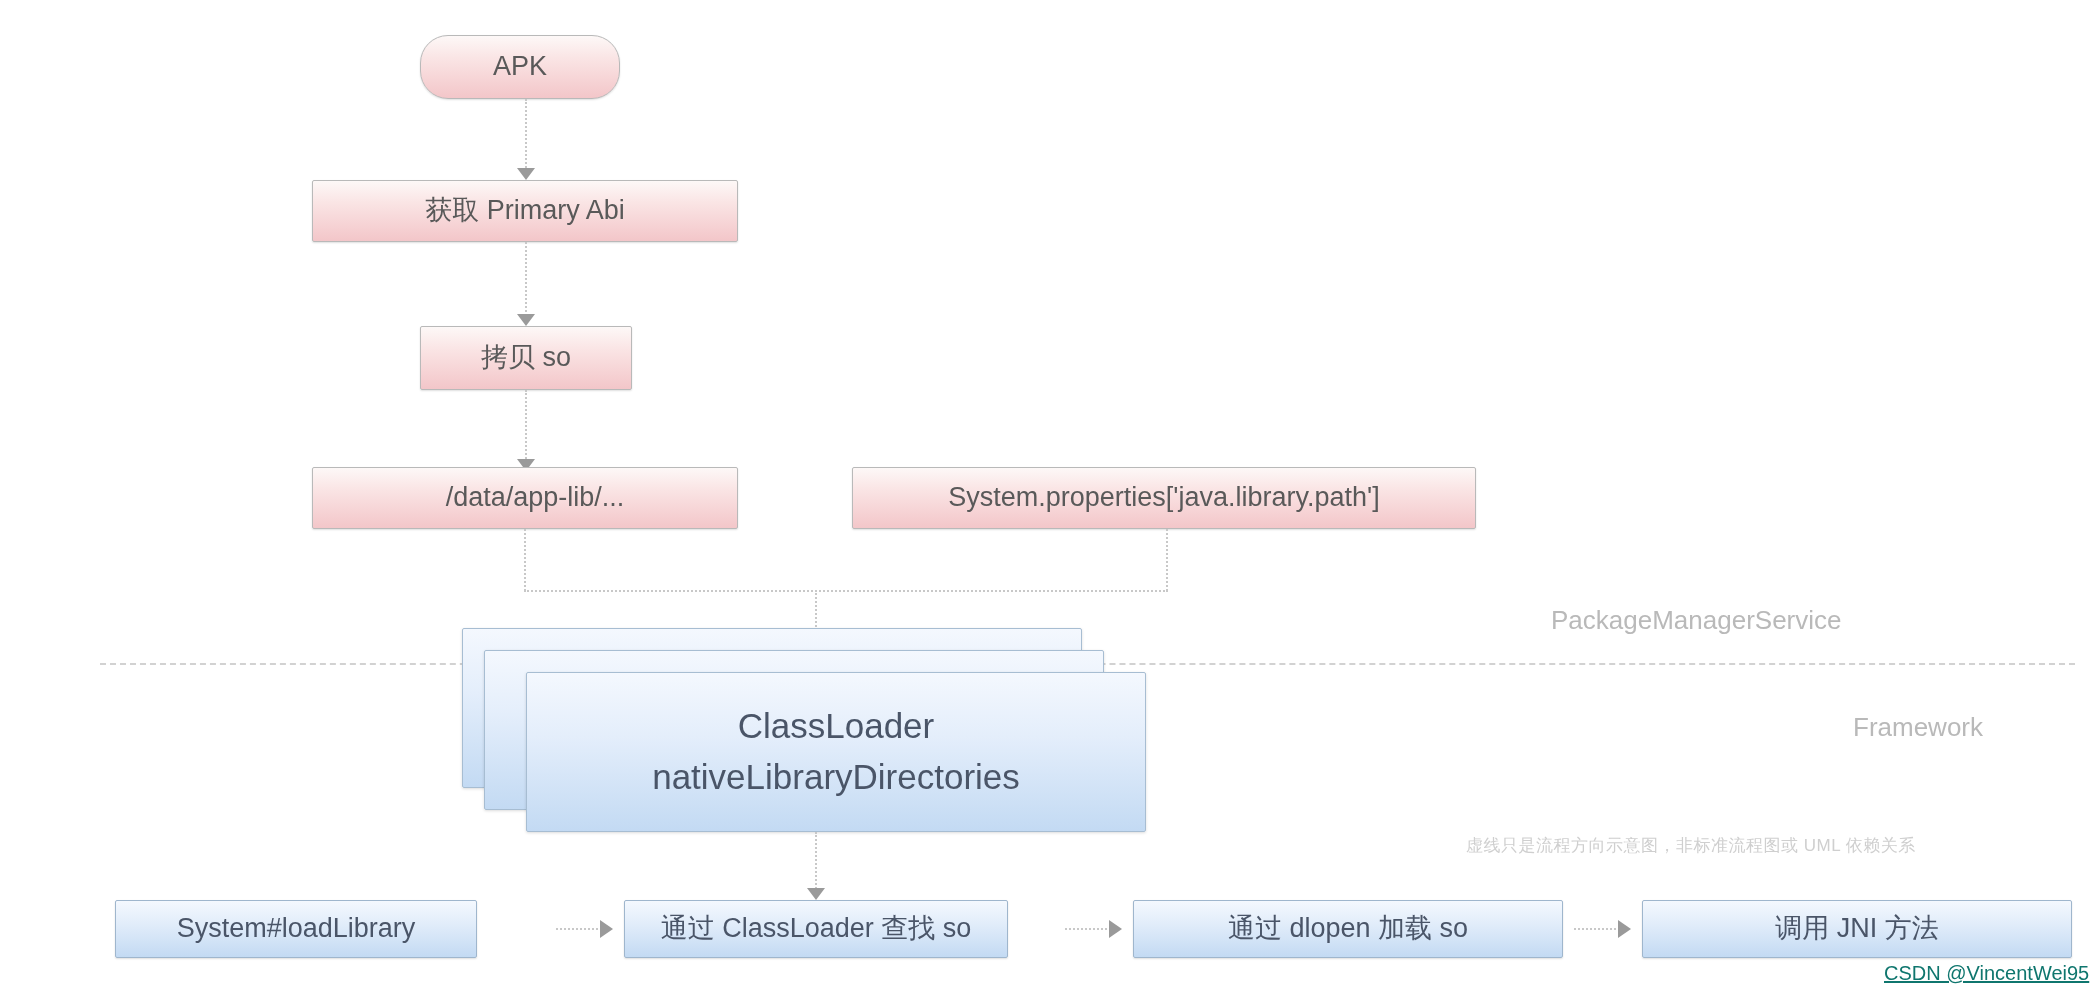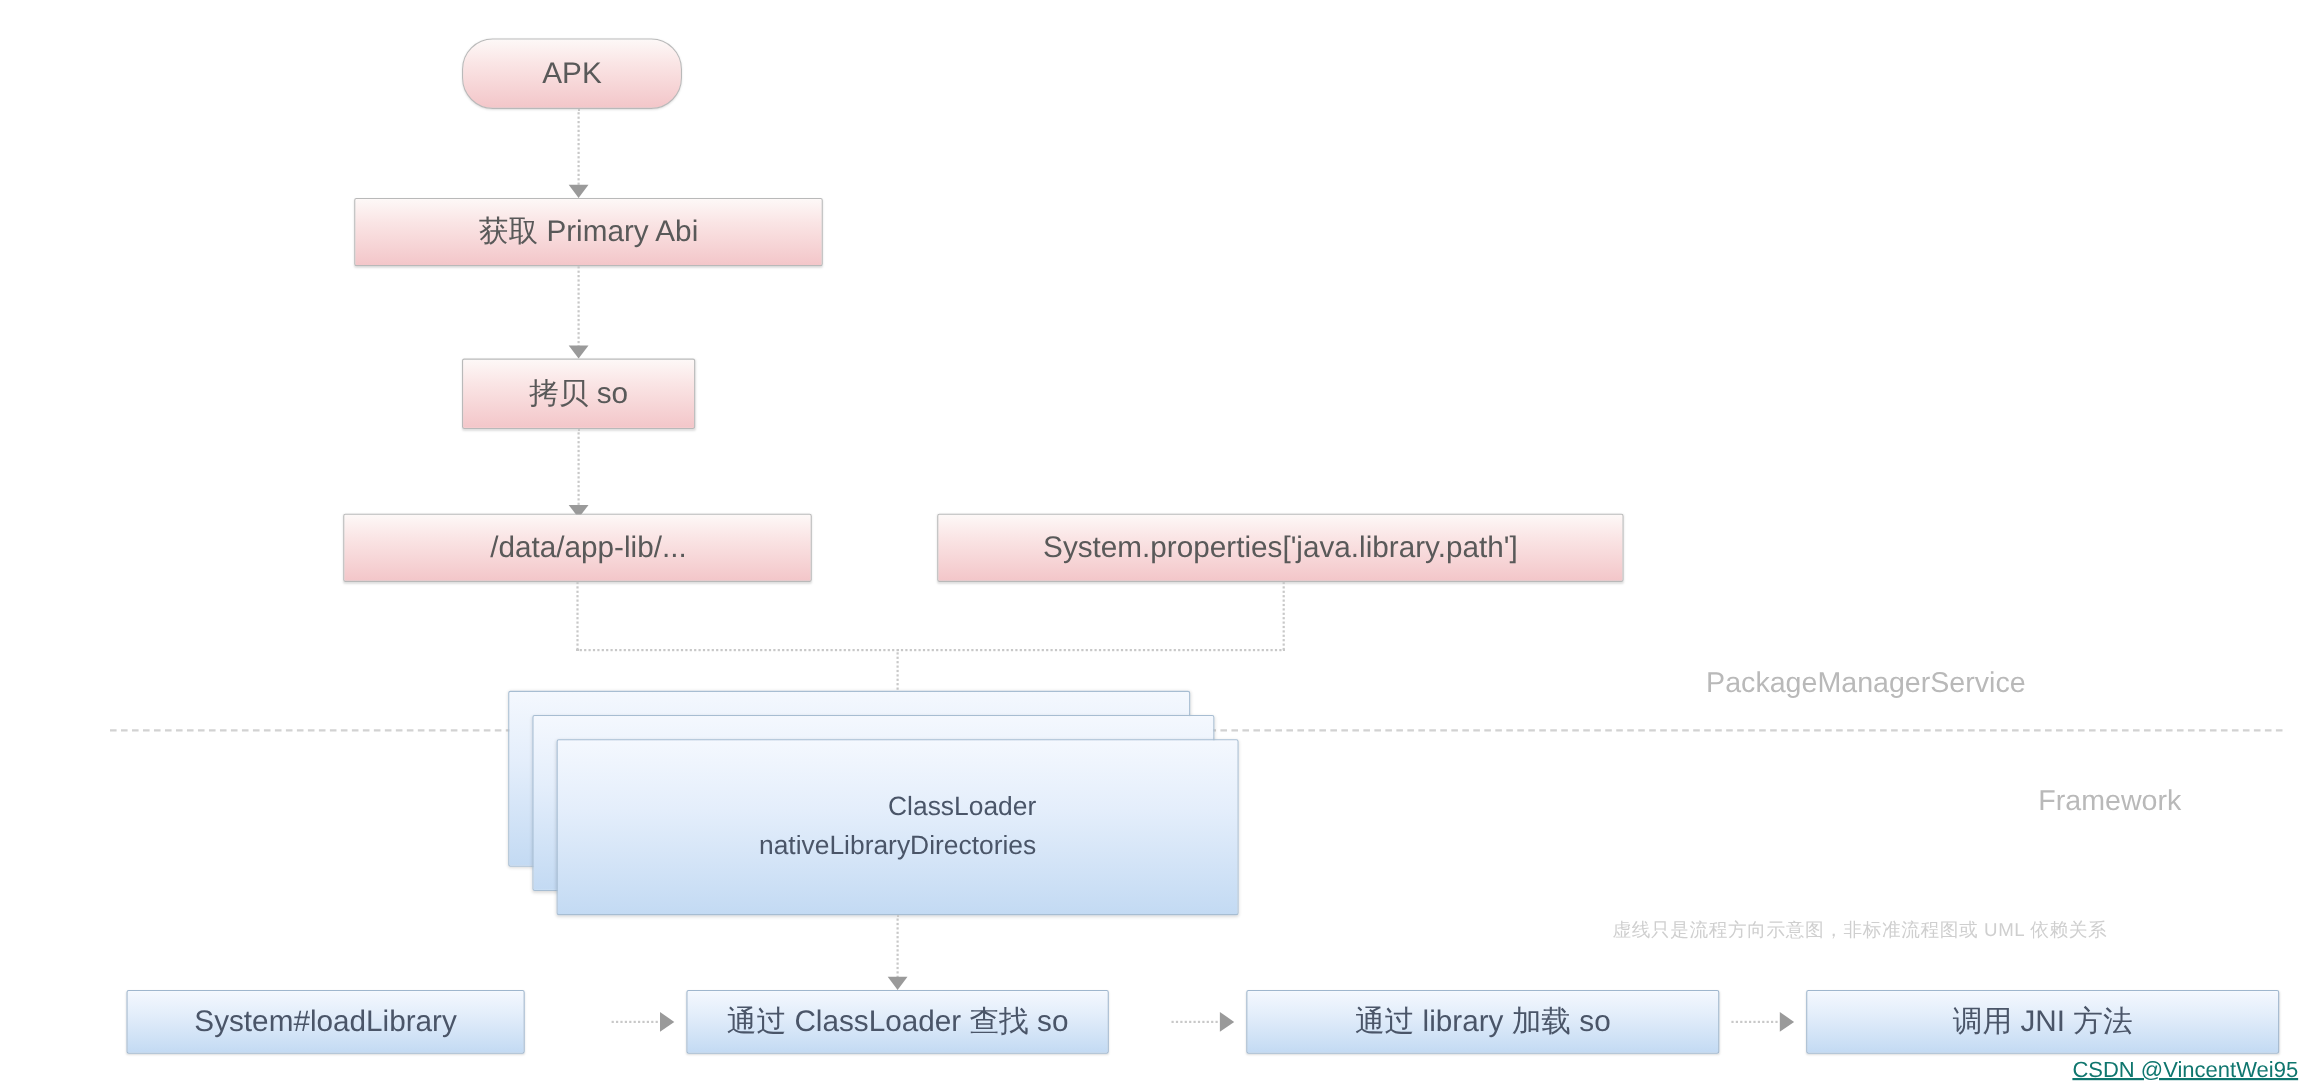--- a/index.html
+++ b/index.html
@@ -59,25 +59,26 @@
     box-sizing: border-box;
     background: linear-gradient(to bottom, #f4f8fe 0%, #e4eefb 40%, #c3daf3 100%);
     border: 1px solid #a7bdd2;
     border-radius: 2px;
     box-shadow: 0 1px 3px rgba(0,0,0,0.14);
   }
   .stack-card.front {
     display: flex;
     align-items: center;
     justify-content: center;
-    text-align: right;
-    font-size: 24px;
+    text-align: center;
+    font-size: 35px;
     color: #4a5568;
     line-height: 1.45;
     white-space: pre-line;
+    margin-left: 20px;
   }
 
   
   .vline-dot {
     position: absolute;
     width: 0;
     border-left: 2px dotted #c8c8c8;
   }
   .hline-dot {
     position: absolute;
@@ -131,21 +132,21 @@
 </head>
 <body>
 
 <div id="canvas">
 
   <div class="node node-pink" style="left:420px; top:35px; width:200px; height:64px;border-radius:28px;">APK</div>
 
   <div class="vline-dot" style="left:525px; top:99px; height:72px;"></div>
   <div class="arrow-down" style="left:517px; top:168px;"></div>
 
-  <div class="node node-pink" style="left:312px; top:180px; width:426px; height:62px;margin-left:10px;">获取 Primary Abi</div>
+  <div class="node node-pink" style="left:312px; top:180px; width:426px; height:62px;">获取 Primary Abi</div>
 
   <div class="vline-dot" style="left:525px; top:242px; height:74px;"></div>
   <div class="arrow-down" style="left:517px; top:314px;"></div>
 
   <div class="node node-pink" style="left:420px; top:326px; width:212px; height:64px;">拷贝 so</div>
 
   <div class="vline-dot" style="left:525px; top:390px; height:72px;"></div>
   <div class="arrow-down" style="left:517px; top:459px;"></div>
 
   <div class="node node-pink" style="left:312px; top:467px; width:426px; height:62px;padding-left:20px;">/data/app-lib/...</div>
@@ -176,21 +177,21 @@
   <div class="node node-blue" style="left:115px; top:900px; width:362px; height:58px;">System#loadLibrary</div>
 
   <div class="hline-dot" style="left:556px; top:928px; width:42px;"></div>
   <div class="arrow-right" style="left:600px; top:920px;"></div>
 
   <div class="node node-blue" style="left:624px; top:900px; width:384px; height:58px;">通过 ClassLoader 查找 so</div>
 
   <div class="hline-dot" style="left:1065px; top:928px; width:42px;"></div>
   <div class="arrow-right" style="left:1109px; top:920px;"></div>
 
-  <div class="node node-blue" style="left:1133px; top:900px; width:430px; height:58px;">通过 library 加载 so</div>
+  <div class="node node-blue" style="left:1133px; top:900px; width:430px; height:58px;">通过 dlopen 加载 so</div>
 
   <div class="hline-dot" style="left:1574px; top:928px; width:42px;"></div>
   <div class="arrow-right" style="left:1618px; top:920px;"></div>
 
   <div class="node node-blue" style="left:1642px; top:900px; width:430px; height:58px;">调用 JNI 方法</div>
 
   <div class="watermark" style="left:1884px; top:962px;">CSDN @VincentWei95</div>
 
 </div>
 

